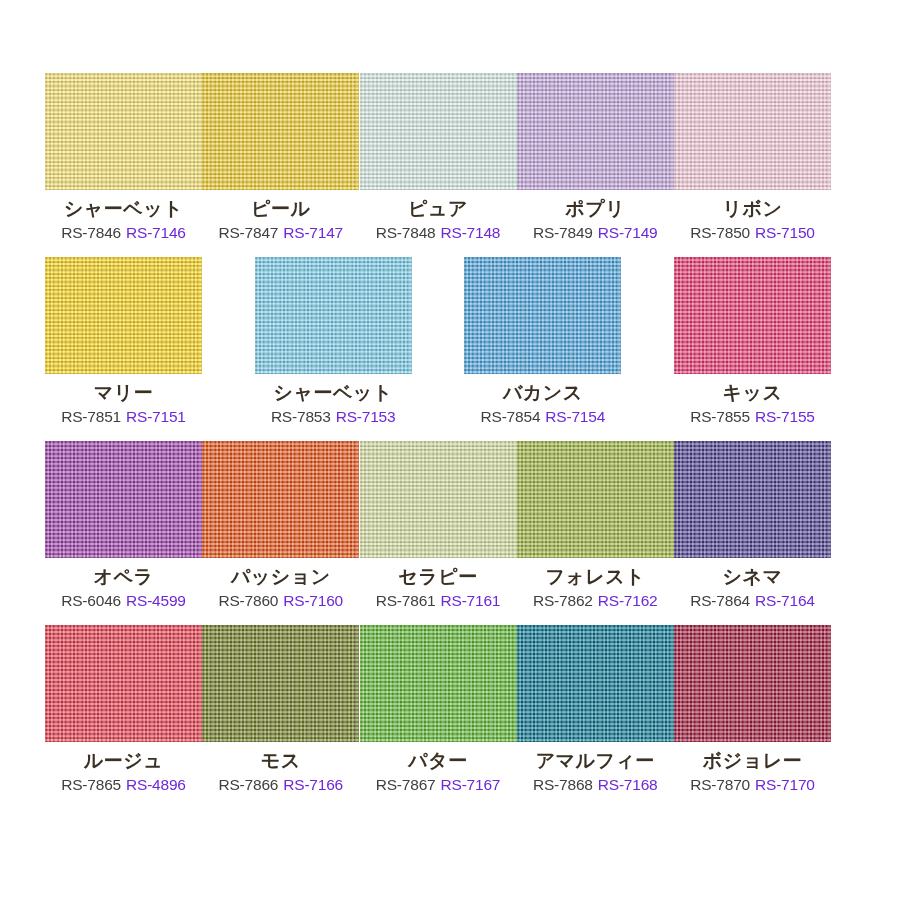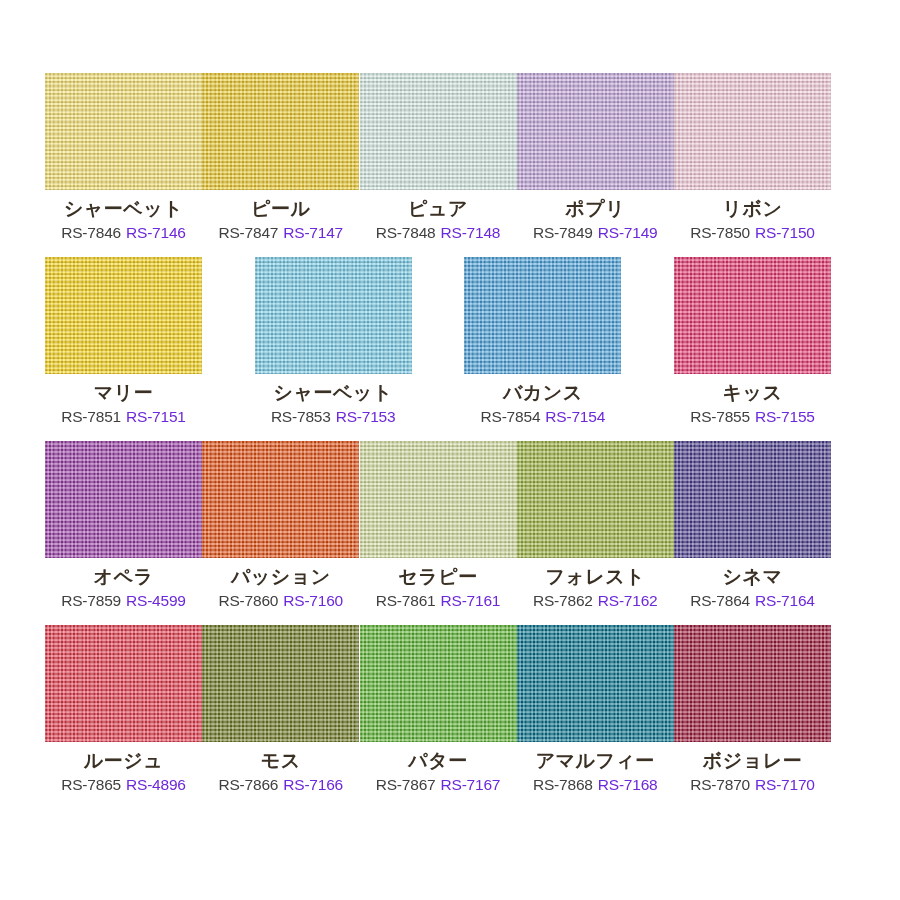--- a/index.html
+++ b/index.html
@@ -155,21 +155,21 @@
       <div class="swatch-cell">
         <div class="swatch-chip" style="background-color: rgb(232, 54, 111);"></div>
         <div class="swatch-name">キッス</div>
         <div class="swatch-codes"><span class="code-primary">RS-7855</span><span class="code-secondary">RS-7155</span></div>
       </div>
     </div>
     <div class="swatch-row">
       <div class="swatch-cell">
         <div class="swatch-chip" style="background-color: rgb(154, 63, 168);"></div>
         <div class="swatch-name">オペラ</div>
-        <div class="swatch-codes"><span class="code-primary">RS-7859</span><span class="code-secondary">RS-4599</span></div>
+        <div class="swatch-codes"><span class="code-primary">RS-6046</span><span class="code-secondary">RS-4599</span></div>
       </div>
       <div class="swatch-cell">
         <div class="swatch-chip" style="background-color: rgb(230, 81, 19);"></div>
         <div class="swatch-name">パッション</div>
         <div class="swatch-codes"><span class="code-primary">RS-7860</span><span class="code-secondary">RS-7160</span></div>
       </div>
       <div class="swatch-cell">
         <div class="swatch-chip" style="background-color: rgb(213, 223, 160);"></div>
         <div class="swatch-name">セラピー</div>
         <div class="swatch-codes"><span class="code-primary">RS-7861</span><span class="code-secondary">RS-7161</span></div>

